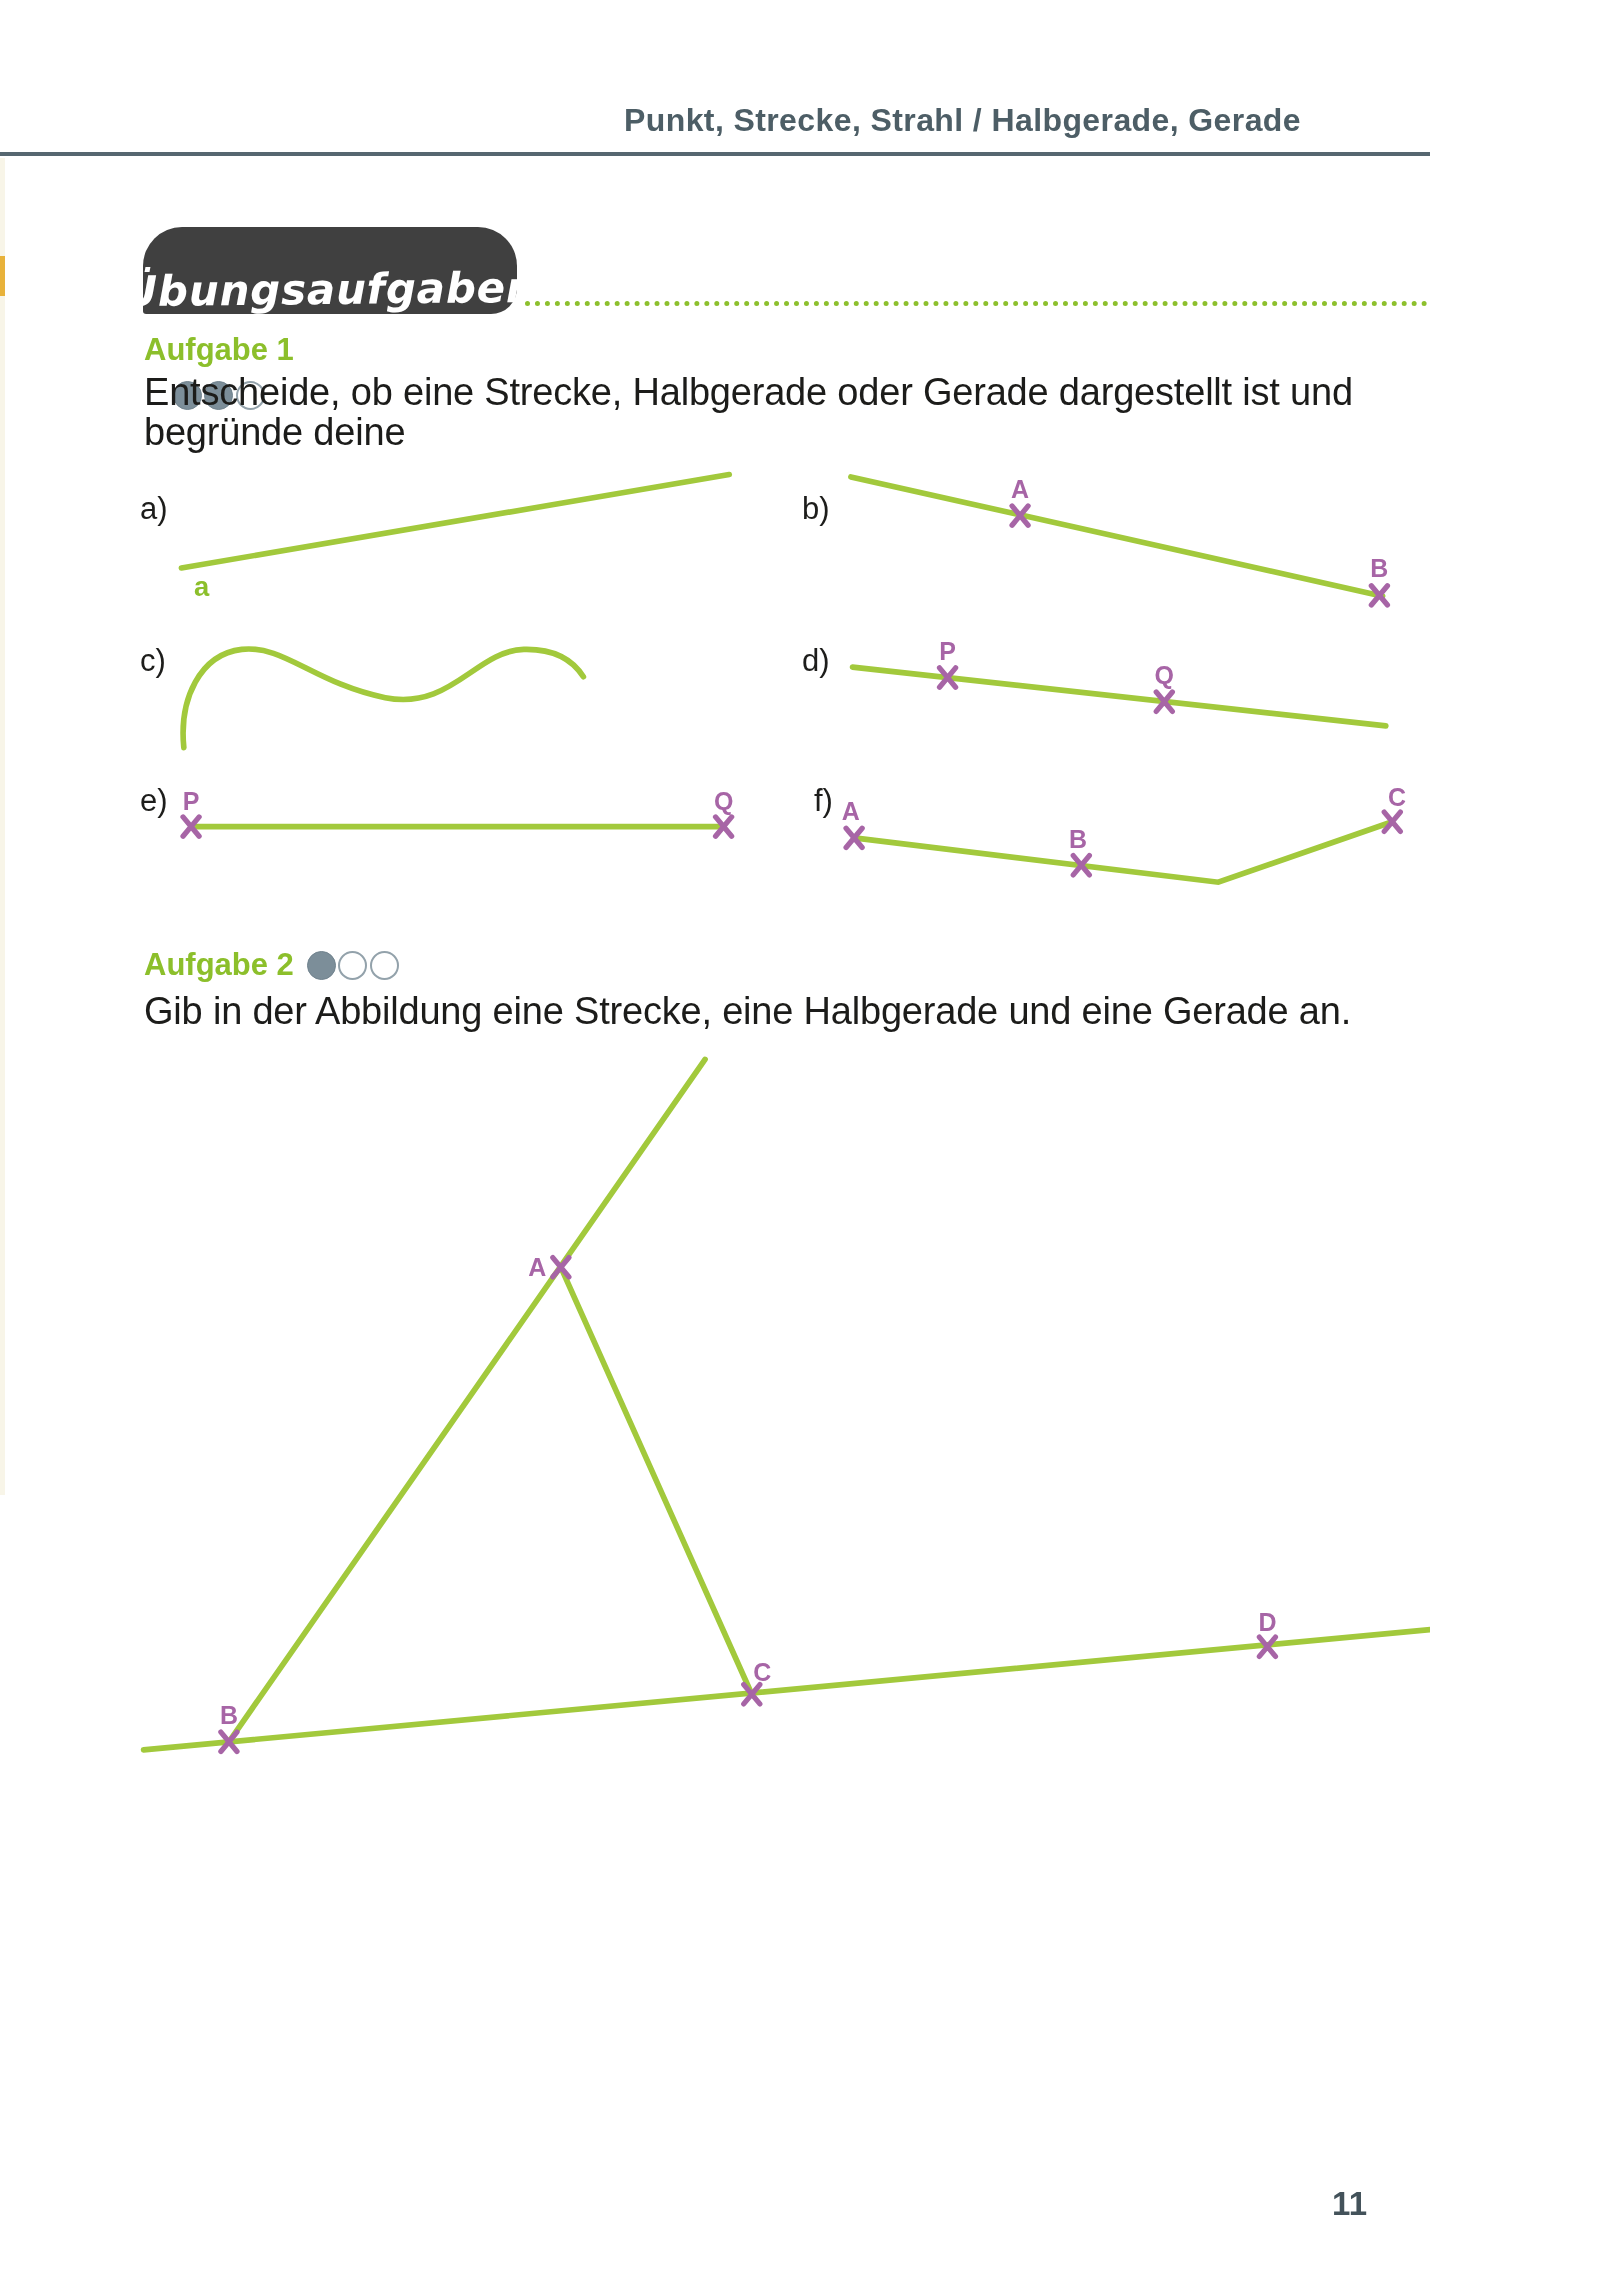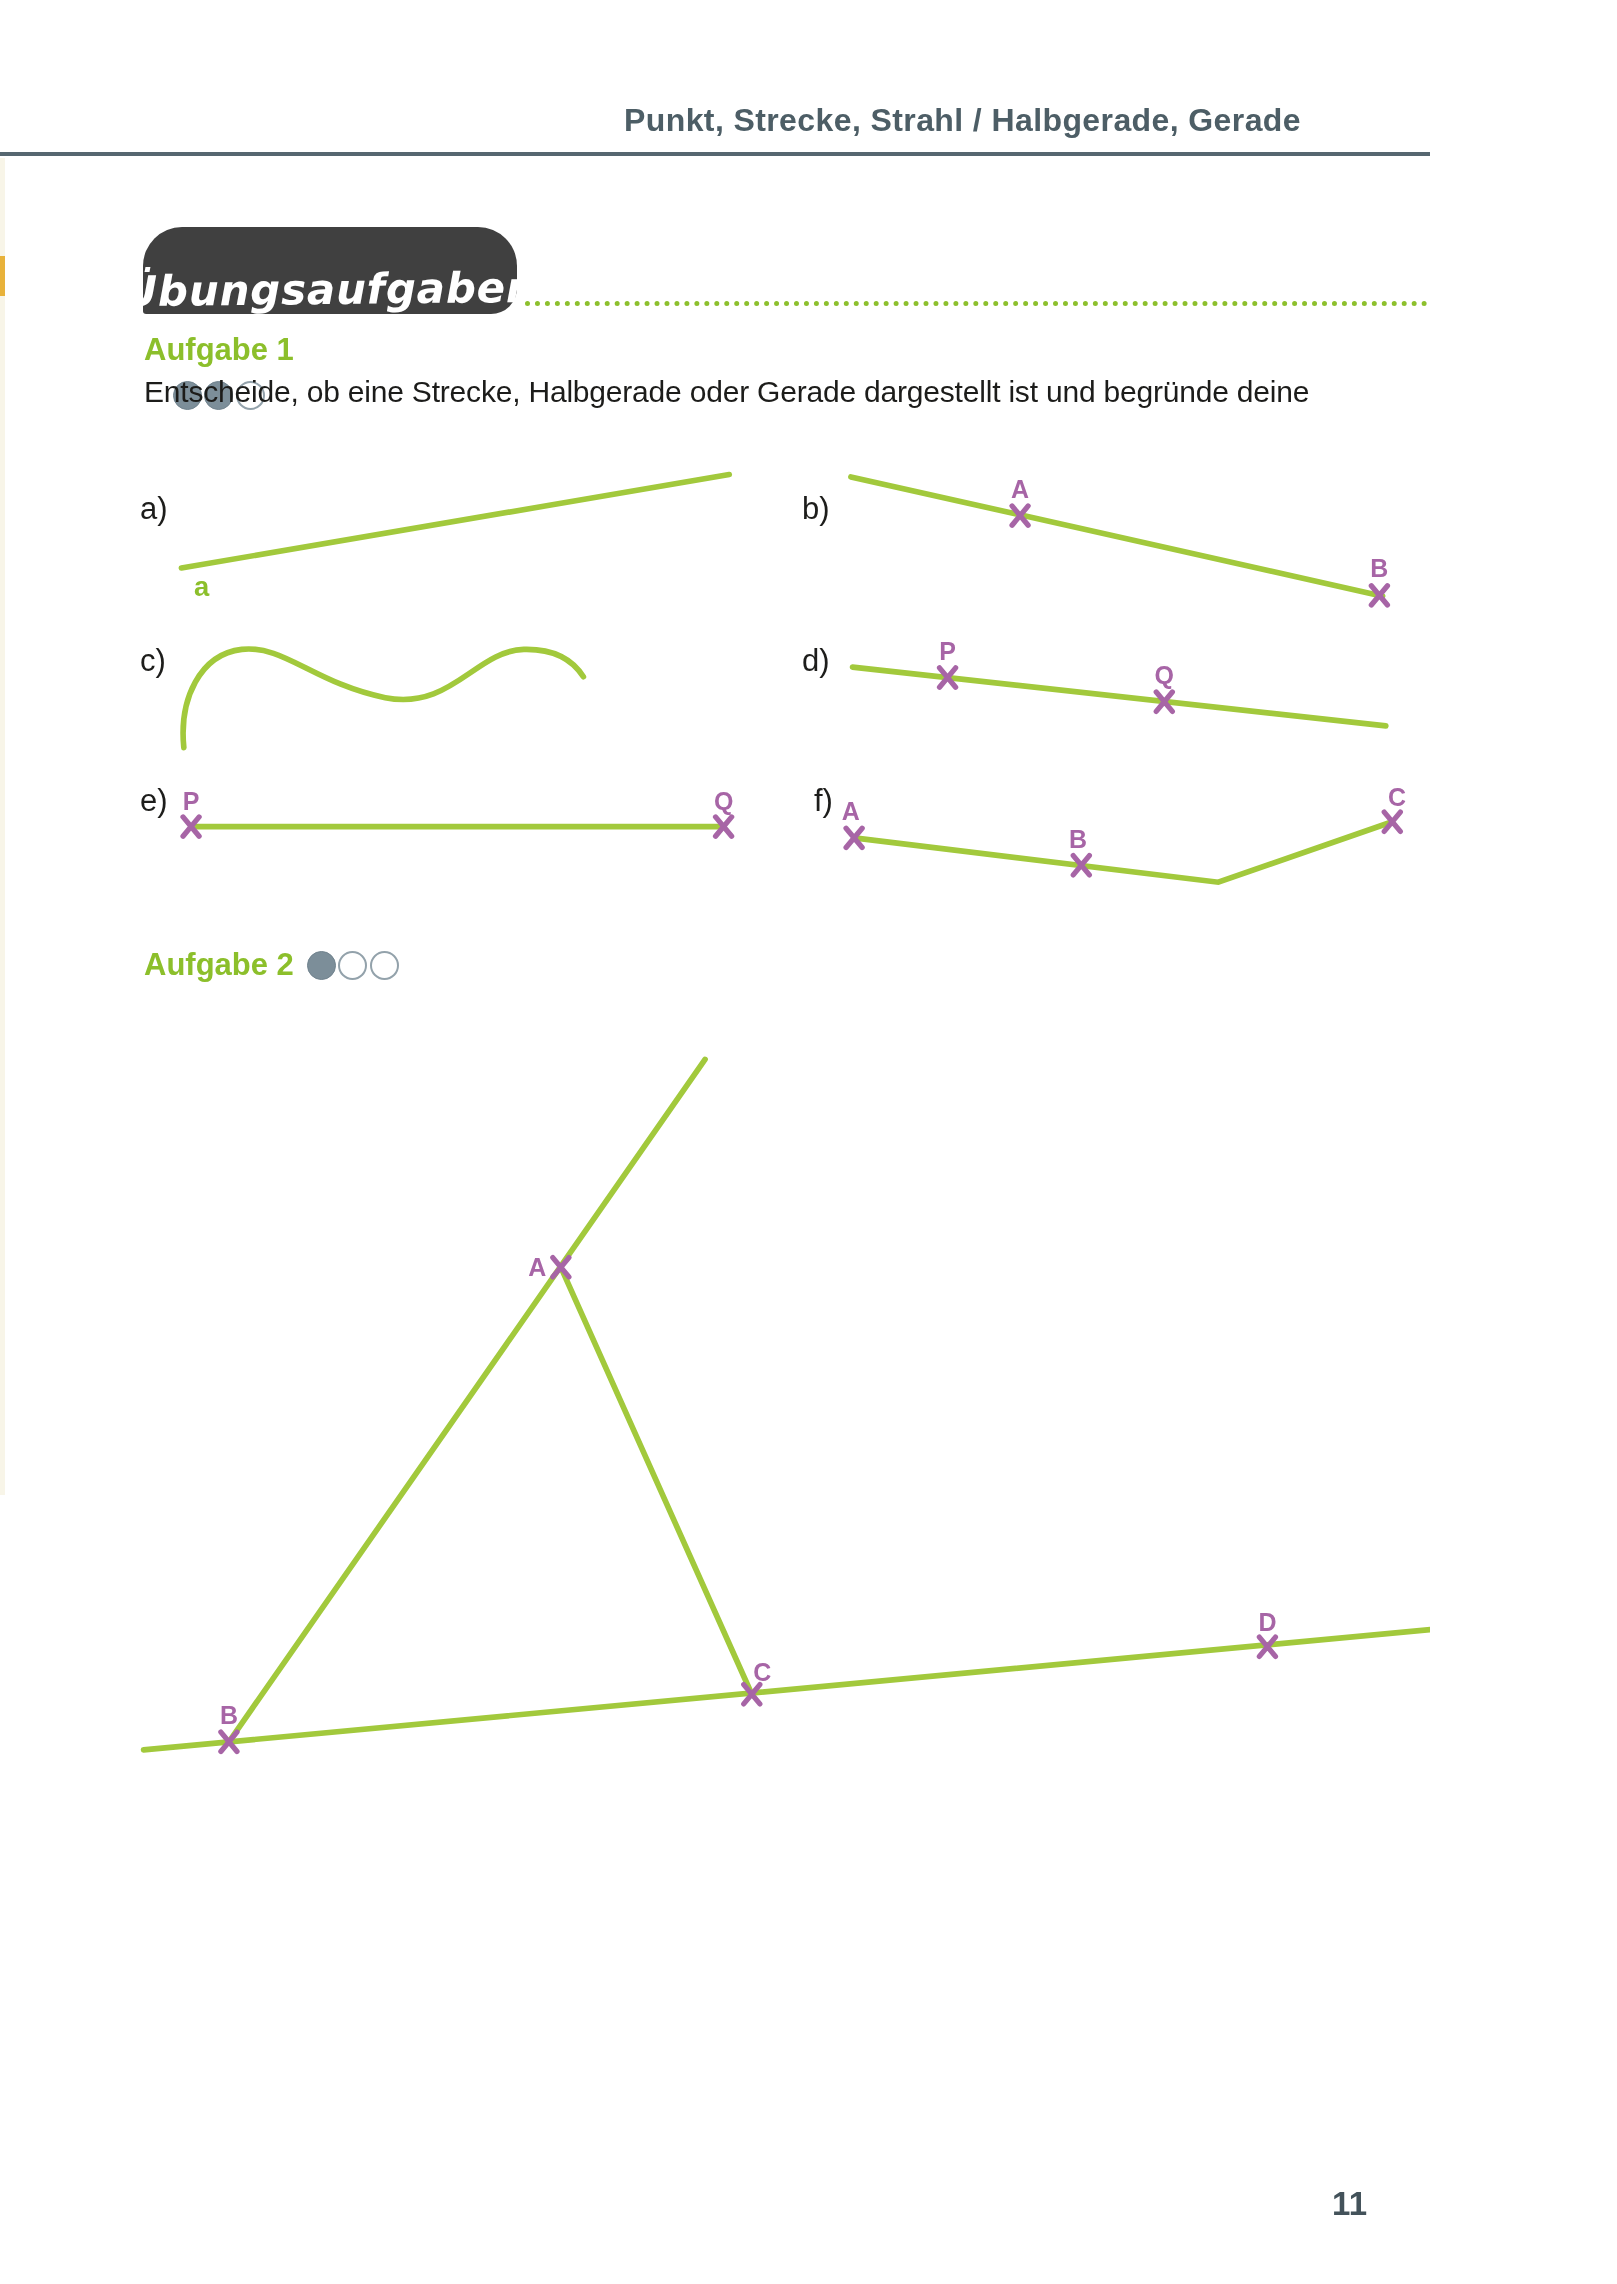--- a/index.html
+++ b/index.html
@@ -27,21 +27,21 @@
   .task-title{position:absolute;display:flex;align-items:center;gap:13px;}
   .task-title .tlabel{font-size:31px;font-weight:700;color:#8cbf2b;}
   .dotsrow{display:flex;align-items:center;gap:2.4px;}
   .dot{width:29px;height:29px;border-radius:50%;background:#ffffff;border:2.4px solid #93a2ab;
     box-sizing:border-box;display:inline-block;}
   .dot.filled{background:#7c8e99;border:1.6px solid #70828d;}
   .t1{left:144px;top:332px;flex-direction:column;}
   .t2{left:144px;top:947px;}
 
   
-  .para{position:absolute;font-size:30px;line-height:40px;color:#1c1c1a;letter-spacing:-0.2px;}
+  .para{position:absolute;font-size:38px;line-height:40px;color:#1c1c1a;letter-spacing:-0.2px;}
   .p1{left:144px;top:372px;}
   .p2{left:144px;top:991px;}
 
   
   .sublabel{position:absolute;font-size:31px;font-weight:400;color:#1d1d1b;line-height:1;}
   .la{left:140px;top:493px;} .lb{left:802px;top:493px;}
   .lc{left:140px;top:645px;} .ld{left:802px;top:645px;}
   .le{left:140px;top:785px;} .lf{left:814px;top:785px;}
 
   
@@ -88,20 +88,23 @@
   <div class="sublabel le">e)</div>
   <div class="sublabel lf">f)</div>
 
   <div class="task-title t2">
     <span class="tlabel">Aufgabe 2</span>
     <span class="dotsrow">
         <span class="dot filled"></span>
         <span class="dot"></span>
         <span class="dot"></span>
       </span>
+  </div>
+  <div class="para p2">
+    <div>Gib in der Abbildung eine Strecke, eine Halbgerade und eine Gerade an.</div>
   </div>
 
   <svg class="fig-overlay" viewBox="0 0 2008 2835">
 
     <g>
       <line class="gl" x1="225" y1="705" x2="905" y2="589"></line>
       <text class="glabel" x="250" y="740" text-anchor="middle">a</text>
     </g>
 
     <g>

